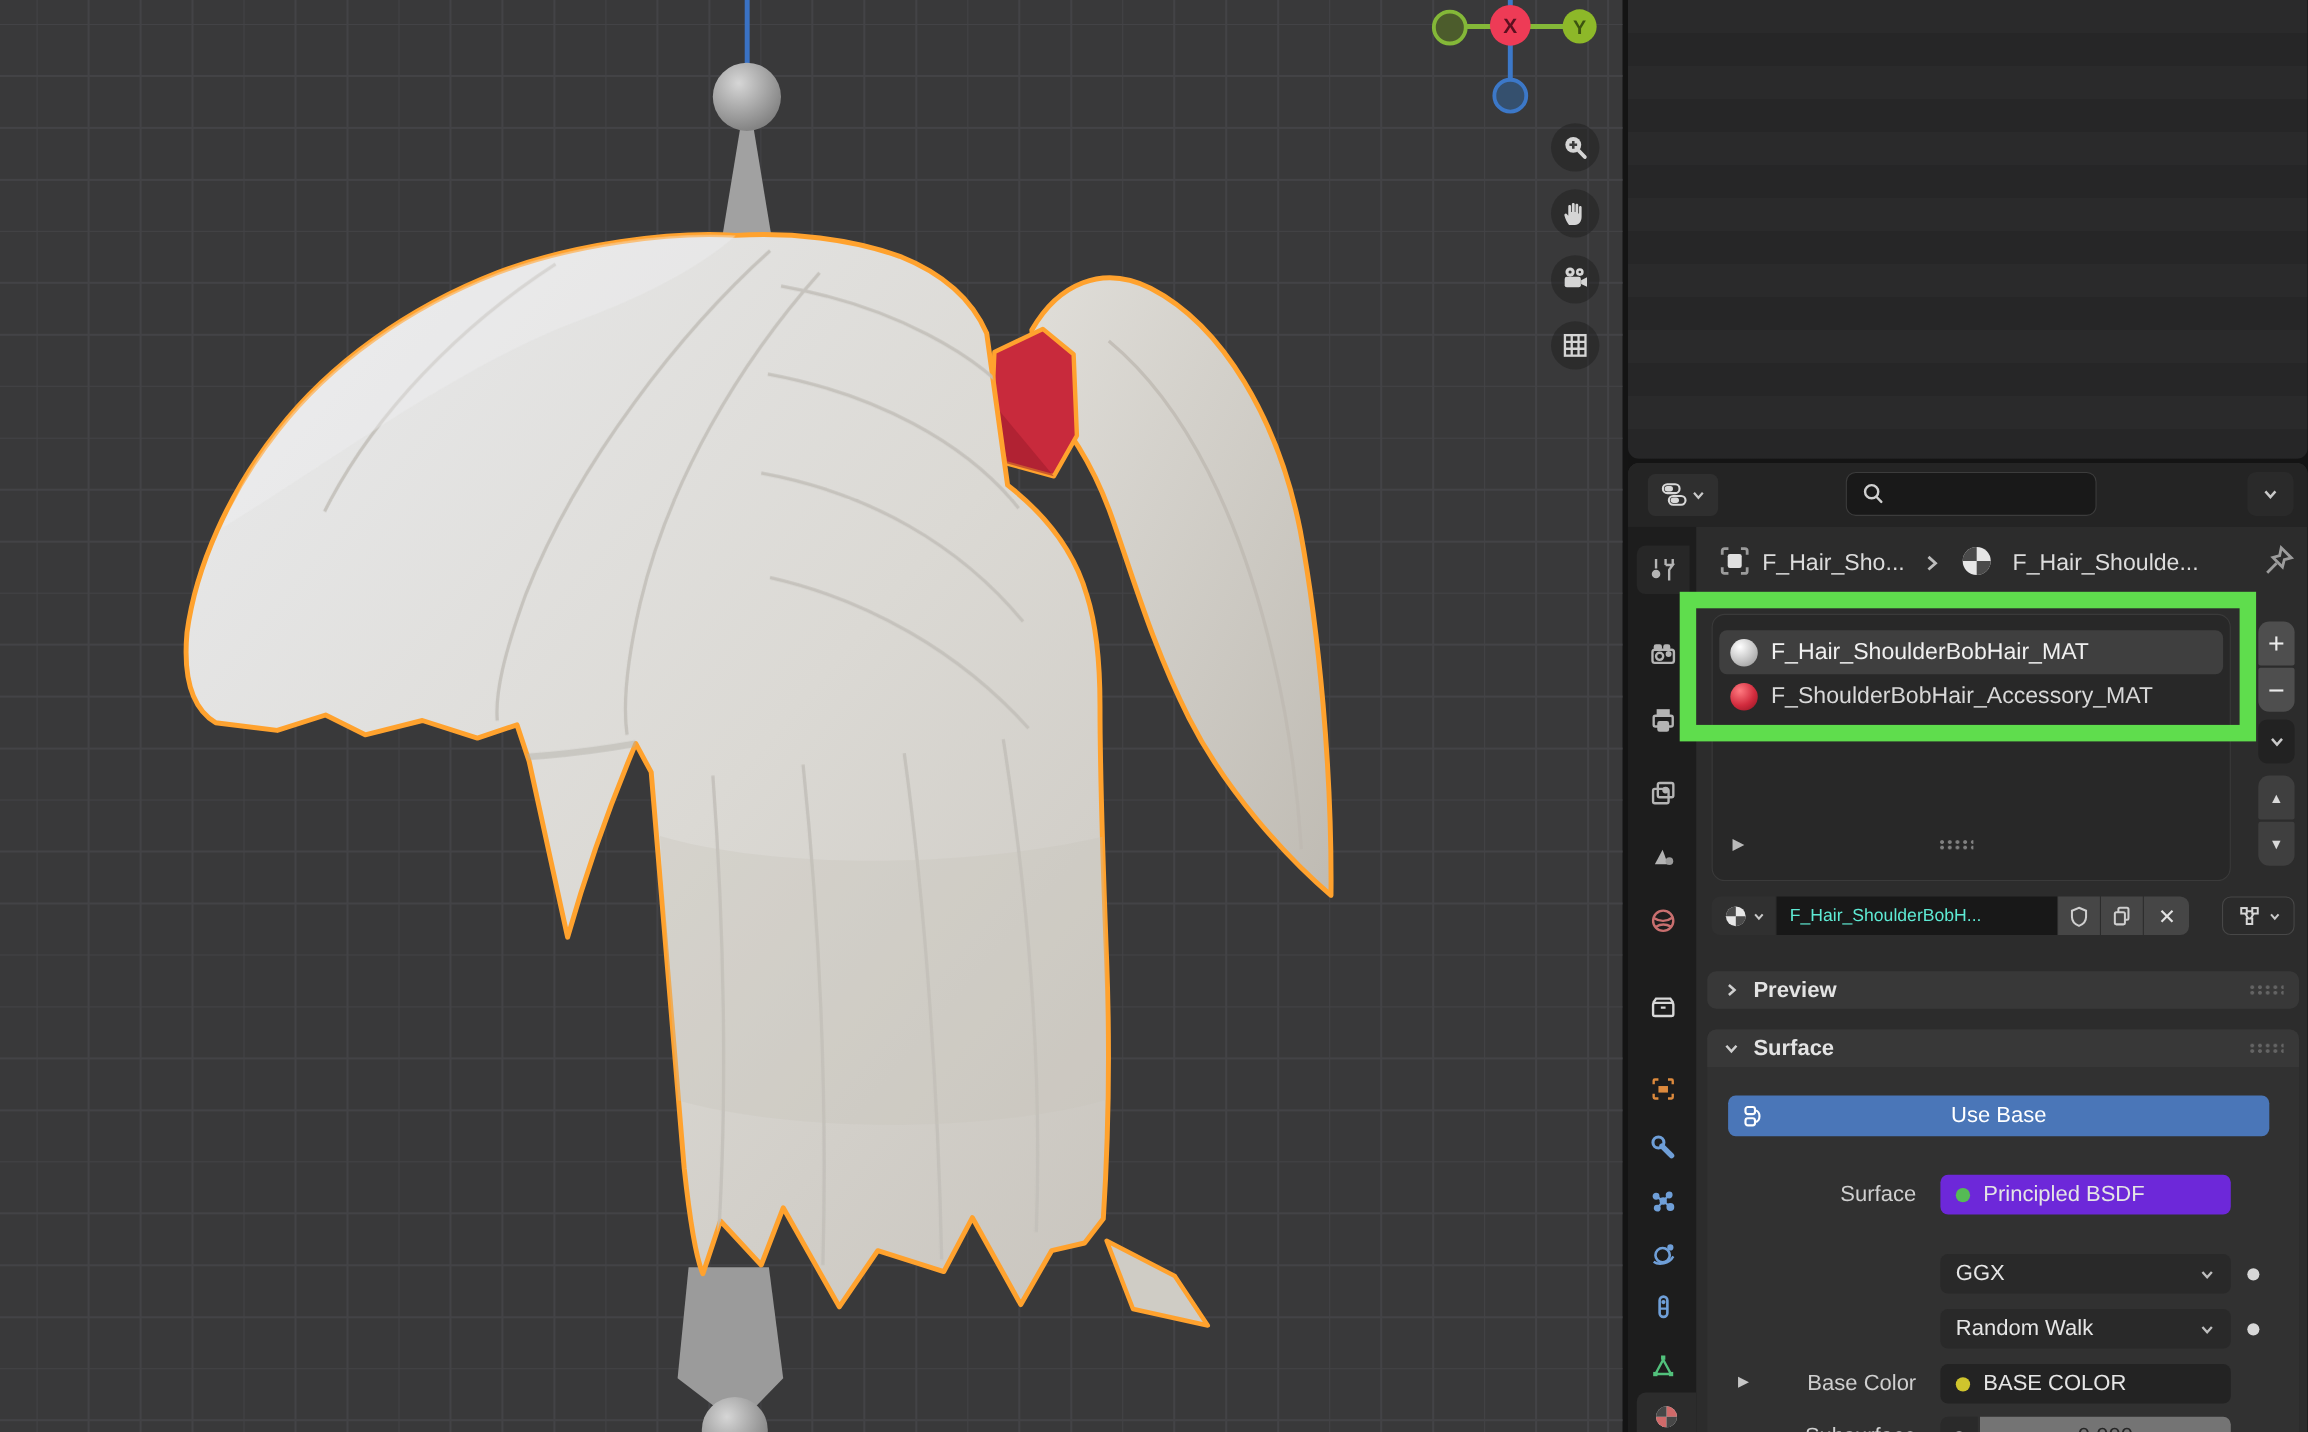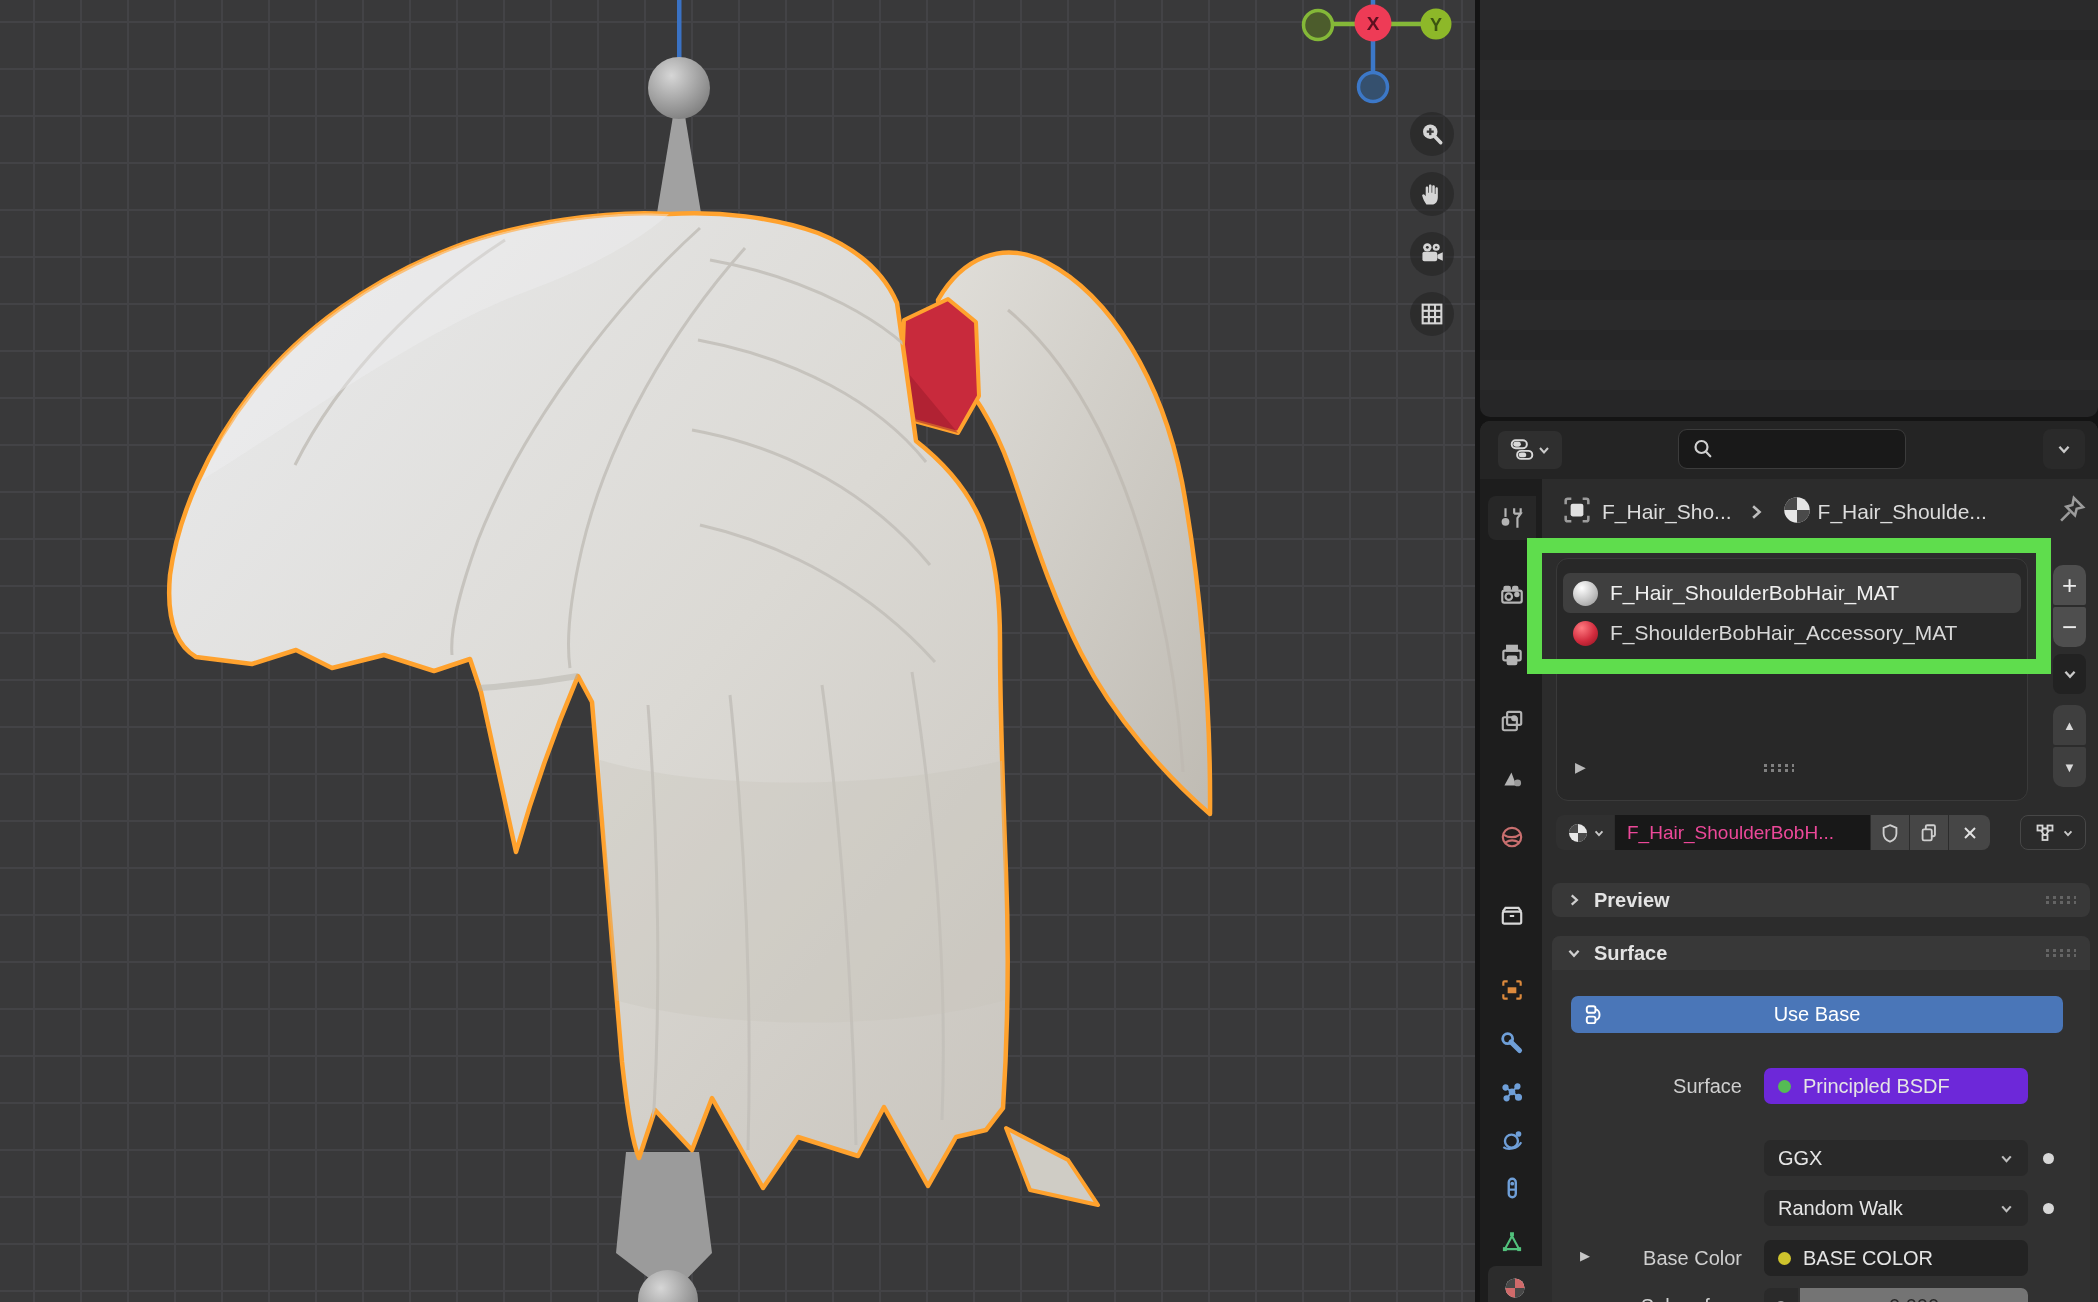--- a/index.html
+++ b/index.html
@@ -317,21 +317,21 @@
       <svg width="20" height="20" viewBox="0 0 14 14" style="margin:0 14px">
           <polyline points="5,3 9.5,7 5,11" fill="none" stroke="#bdbdbd" stroke-width="1.8"></polyline>
         </svg>
       <span>
         <svg width="34" height="34" viewBox="0 0 24 24">
           <circle cx="12" cy="12" r="9" fill="#e6e6e6"></circle>
           <path d="M12 3 A9 9 0 0 0 3 12 L12 12 Z" fill="#4a4a4a"></path>
           <path d="M12 12 L21 12 A9 9 0 0 1 12 21 Z" fill="#4a4a4a"></path>
         </svg>
       </span>
-      <span class="crumb-txt ellip" style="margin-left:4px;max-width:180px;flex:1 1 auto">F_Hair_Shoulde...</span>
+      <span class="crumb-txt ellip" style="margin-left:16px;max-width:180px;flex:1 1 auto">F_Hair_Shoulde...</span>
       <span style="margin-left:auto;margin-right:10px">
         <svg width="34" height="34" viewBox="0 0 24 24" fill="none" stroke="#9c9c9c" stroke-width="1.8">
           <path d="M14 3.5 L20.5 10 L16 11.2 L14.8 15.8 L8.7 9.7 L13 8.5 Z"></path>
           <line x1="11" y1="13.5" x2="5" y2="19.5"></line>
         </svg>
       </span>
     </div>
 
     <div id="slot-list" class="abs">
       <div class="slot-row" style="top:14px;background:#3f3f3f;color:#f0f0f0">
@@ -360,21 +360,21 @@
     <div class="seg" style="left:76px;width:58px;background:#303030;border-radius:8px 0 0 8px;gap:3px">
       <svg width="24" height="24" viewBox="0 0 24 24">
         <circle cx="12" cy="12" r="9" fill="#e6e6e6"></circle>
         <path d="M12 3 A9 9 0 0 0 3 12 L12 12 Z" fill="#4a4a4a"></path>
           <path d="M12 12 L21 12 A9 9 0 0 1 12 21 Z" fill="#4a4a4a"></path>
       </svg>
       <svg width="12" height="12" viewBox="0 0 14 14">
           <polyline points="3,5 7,9.5 11,5" fill="none" stroke="#c9c9c9" stroke-width="2.2"></polyline>
         </svg>
     </div>
-    <div class="seg ellip" style="left:135px;width:255px;background:#181818;justify-content:flex-start;padding-left:12px;font-size:19px;color:#ec4899">F_Hair_ShoulderBobH...</div>
+    <div class="seg ellip" style="left:135px;width:255px;background:#181818;justify-content:flex-start;padding-left:12px;font-size:16px;color:#5eead4">F_Hair_ShoulderBobH...</div>
     <div class="seg" style="left:391px;width:38px;background:#464646">
       <svg width="22" height="22" viewBox="0 0 24 24">
         <path d="M12 3.5 L19 6.5 V12.5 C19 17 16 20 12 21.5 C8 20 5 17 5 12.5 V6.5 Z" fill="none" stroke="#cfcfcf" stroke-width="2"></path>
       </svg>
     </div>
     <div class="seg" style="left:430px;width:38px;background:#464646">
       <svg width="22" height="22" viewBox="0 0 24 24">
         <rect x="8.5" y="3.5" width="10" height="12" rx="1.5" fill="none" stroke="#cfcfcf" stroke-width="2"></rect>
         <rect x="5" y="8" width="10" height="12" rx="1.5" fill="#464646" stroke="#cfcfcf" stroke-width="2"></rect>
       </svg>

